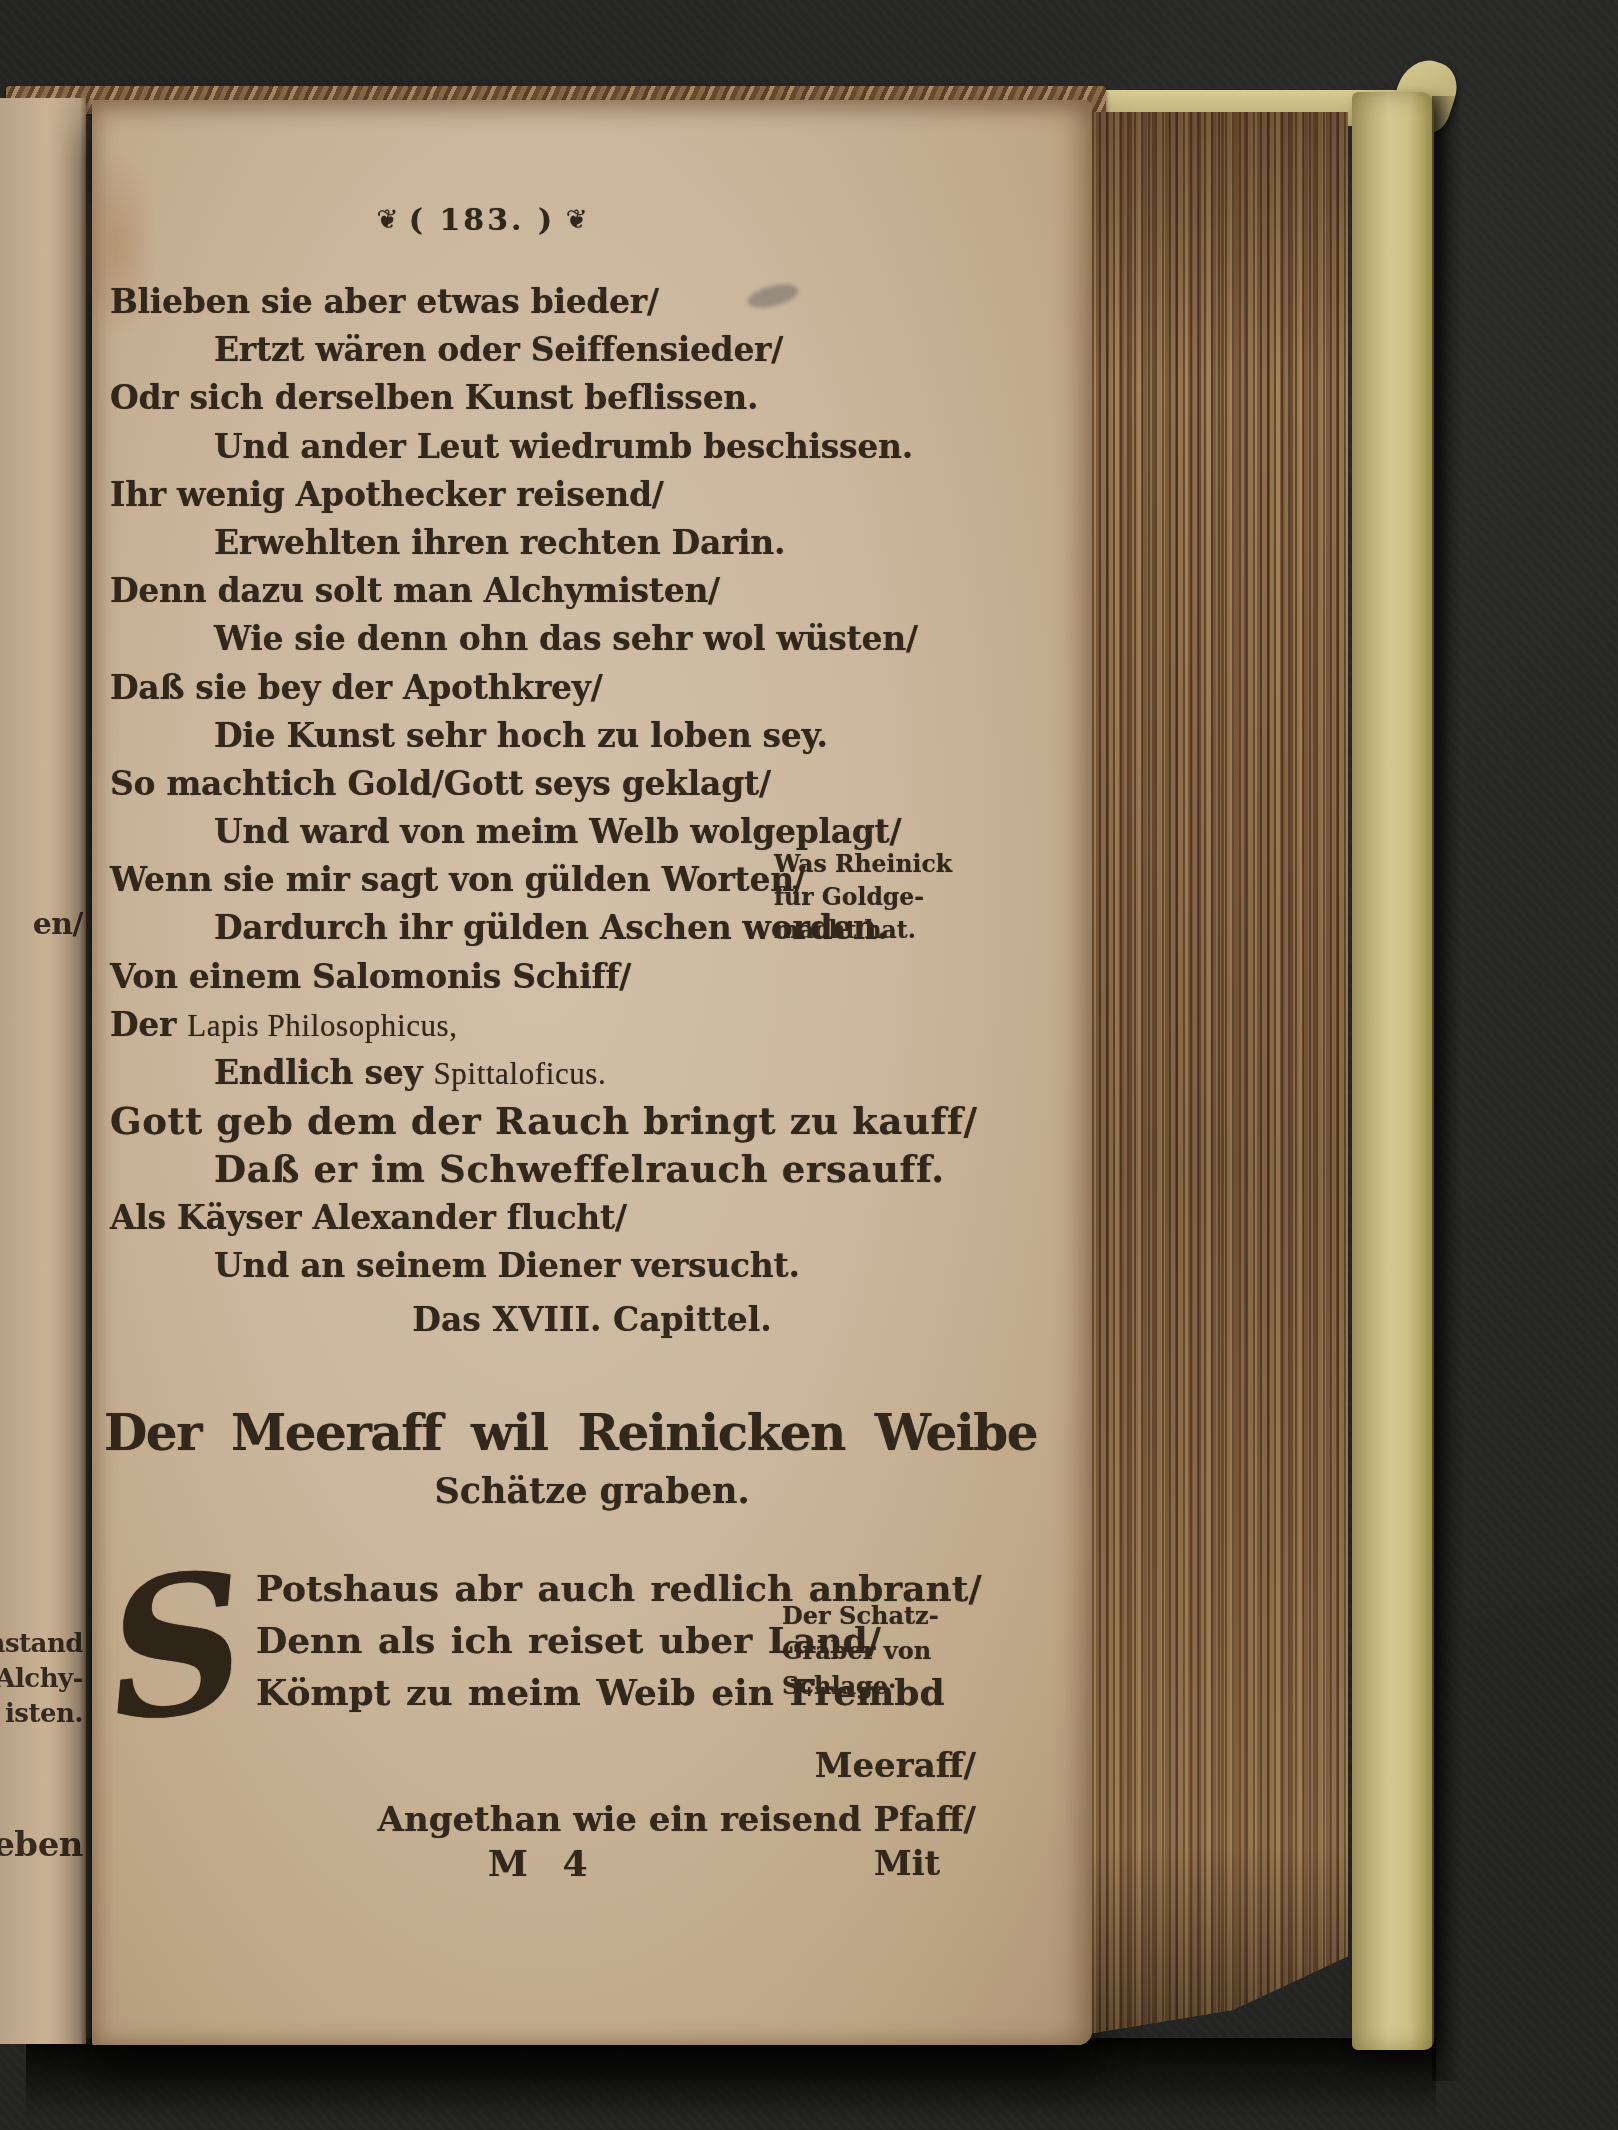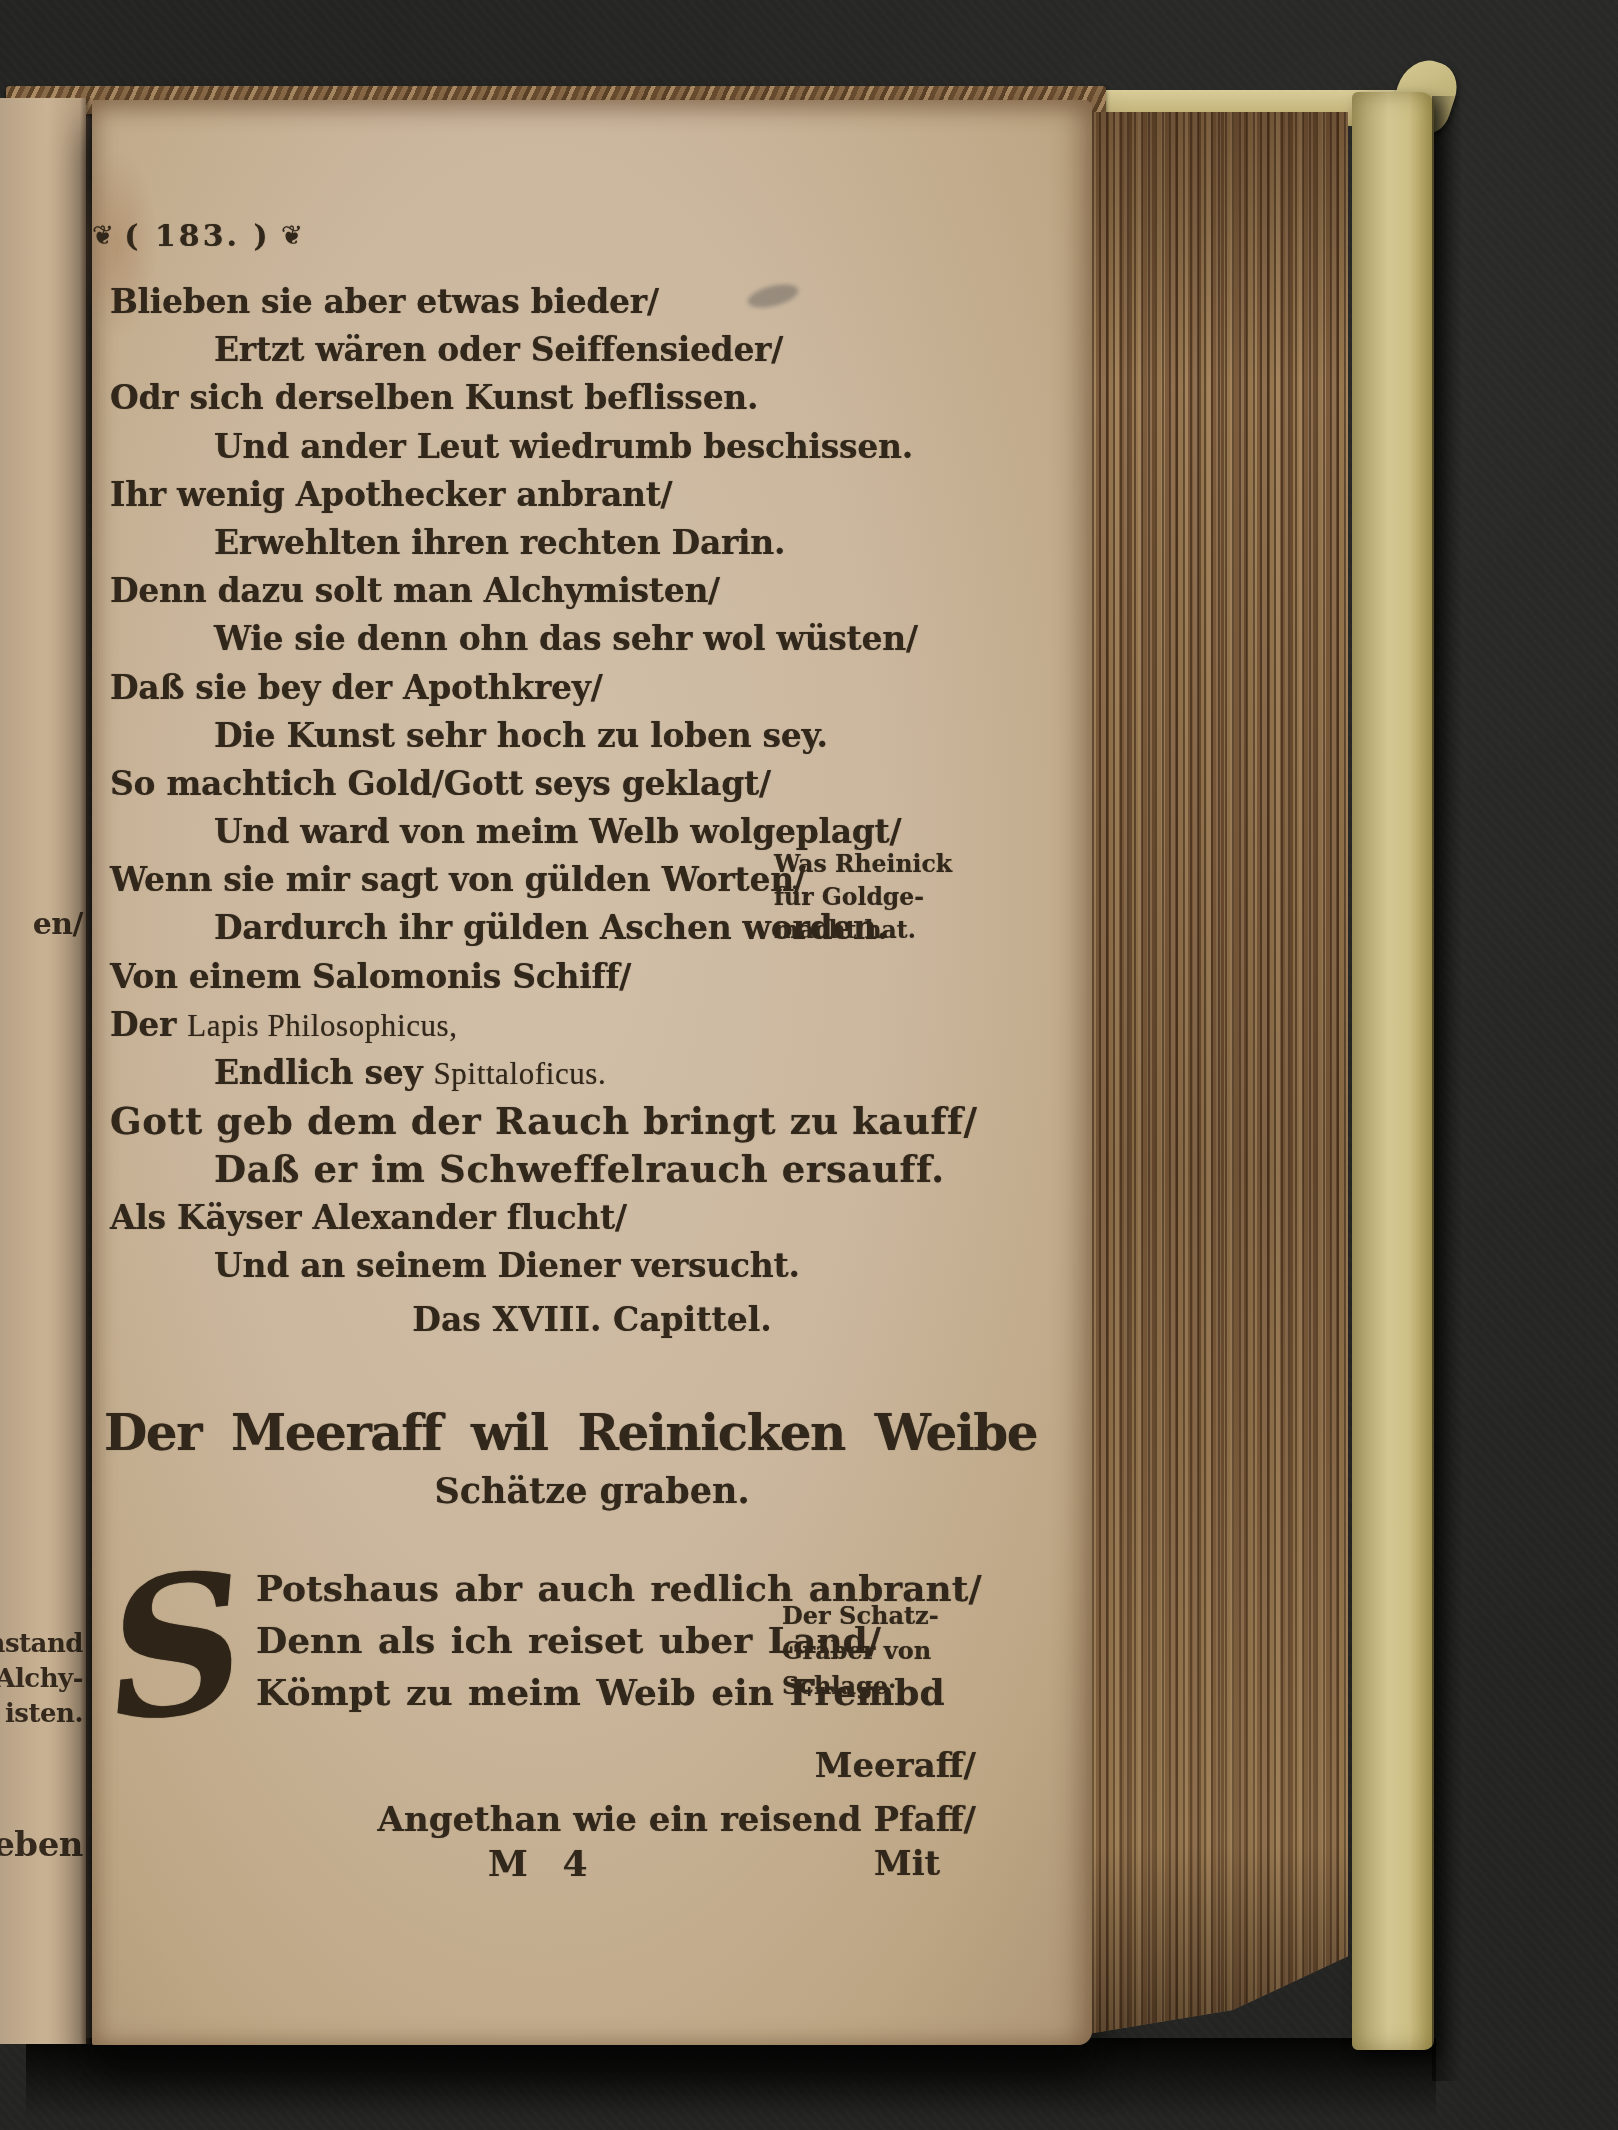--- a/index.html
+++ b/index.html
@@ -88,22 +88,22 @@
     background:rgba(75,75,78,.4);border-radius:50%;
     transform:rotate(-14deg);filter:blur(2px);
   }
   .stain{
     position:absolute;left:-14px;top:50px;width:80px;height:190px;
     background:radial-gradient(ellipse,rgba(150,100,60,.3),transparent 70%);
   }
   
   .ink{text-shadow:0 0 1px rgba(40,28,14,.55);}
   .header-row{
-    position:absolute;left:0;top:116px;width:780px;height:38px;line-height:38px;
-    font-size:30px;font-weight:bold;
+    position:absolute;left:0;top:100px;width:780px;height:38px;line-height:38px;
+    text-align:center;font-size:30px;font-weight:bold;
   }
   .ornament{font-family:"DejaVu Sans",sans-serif;font-size:26px;vertical-align:2px;}
   .page-number{letter-spacing:3px;}
   .verse{position:absolute;left:18px;top:178px;width:958px;}
   .vline{height:48.2px;line-height:48.2px;font-size:33px;font-weight:bold;white-space:nowrap;letter-spacing:-0.3px;}
   .vline.indent{padding-left:104px;}
   .vline.emphasis{font-size:37px;letter-spacing:.6px;}
   .antiqua{font-weight:normal;font-family:"Liberation Serif",serif;font-size:31px;letter-spacing:.6px;}
   .kicker{
     position:absolute;left:110px;top:1196px;width:780px;text-align:center;
@@ -166,21 +166,21 @@
     <span class="ornament">❦</span>
     <span class="page-number">( 183. )</span>
     <span class="ornament">❦</span>
   </div>
 
   <div class="verse" id="verse">
       <div class="vline">Blieben sie aber etwas bieder/</div>
       <div class="vline indent">Ertzt wären oder Seiffensieder/</div>
       <div class="vline">Odr sich derselben Kunst beflissen.</div>
       <div class="vline indent">Und ander Leut wiedrumb beschissen.</div>
-      <div class="vline">Ihr wenig Apothecker anbrant/</div>
+      <div class="vline">Ihr wenig Apothecker reisend/</div>
       <div class="vline indent">Erwehlten ihren rechten Darin.</div>
       <div class="vline">Denn dazu solt man Alchymisten/</div>
       <div class="vline indent">Wie sie denn ohn das sehr wol wüsten/</div>
       <div class="vline">Daß sie bey der Apothkrey/</div>
       <div class="vline indent">Die Kunst sehr hoch zu loben sey.</div>
       <div class="vline">So machtich Gold/Gott seys geklagt/</div>
       <div class="vline indent">Und ward von meim Welb wolgeplagt/</div>
       <div class="vline">Wenn sie mir sagt von gülden Worten/</div>
       <div class="vline indent">Dardurch ihr gülden Aschen worden.</div>
       <div class="vline">Von einem Salomonis Schiff/</div>

